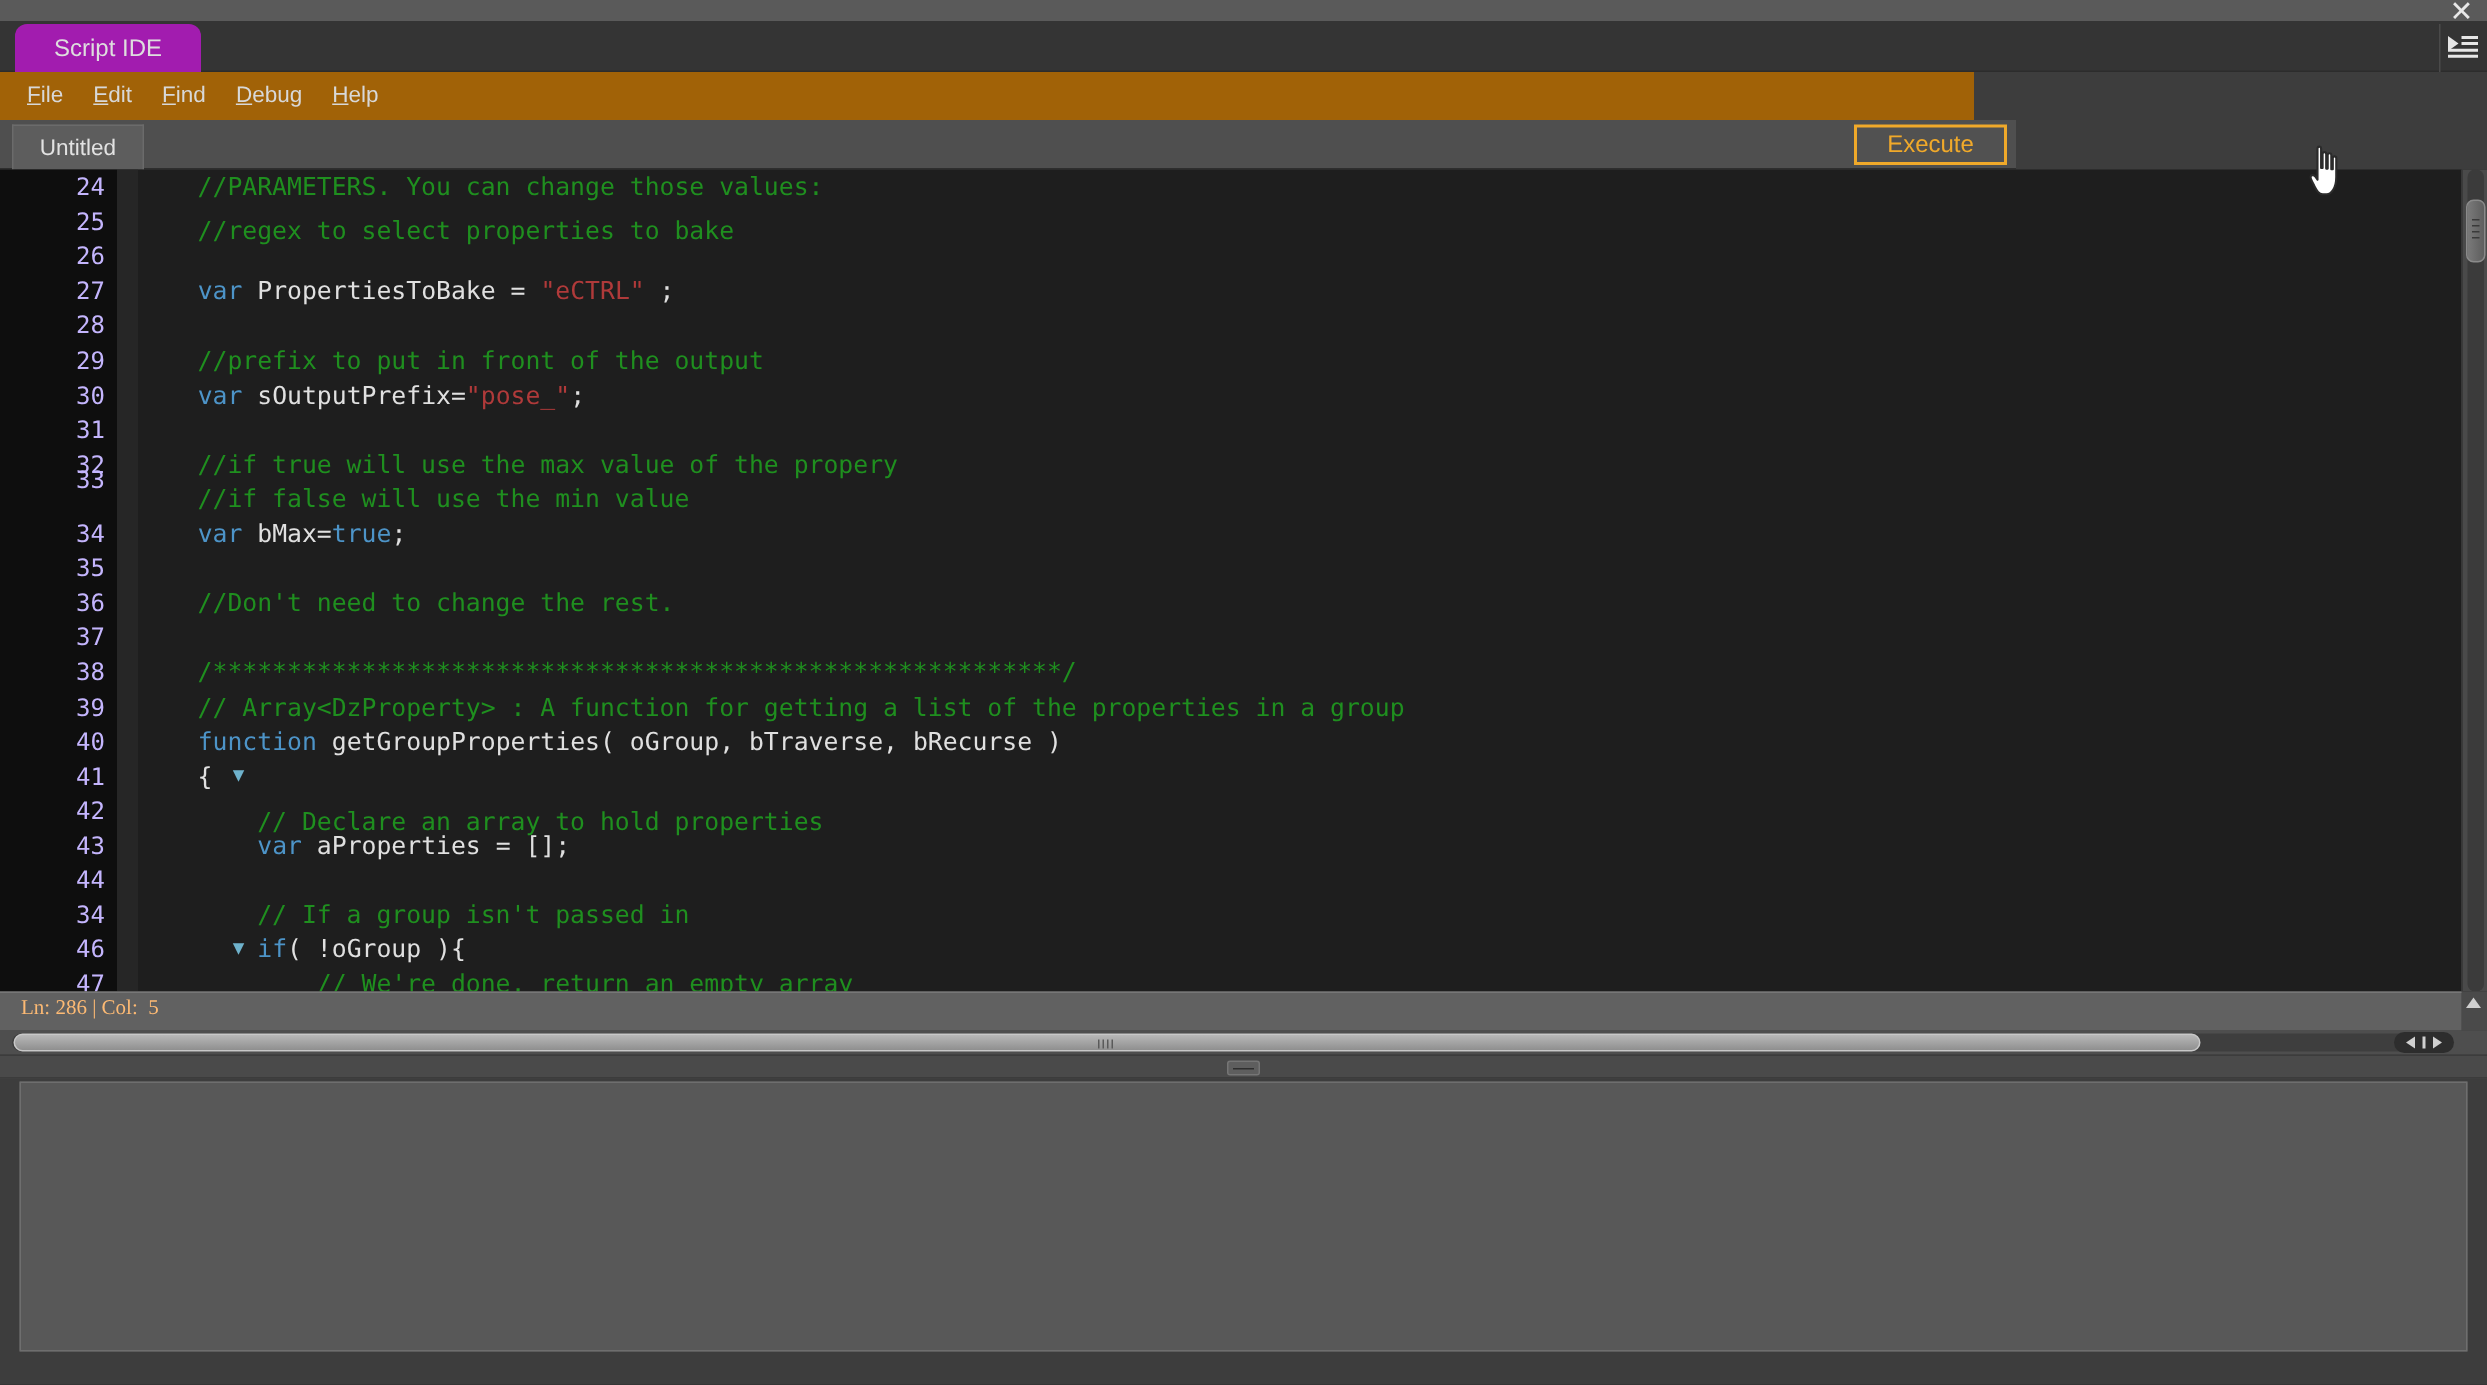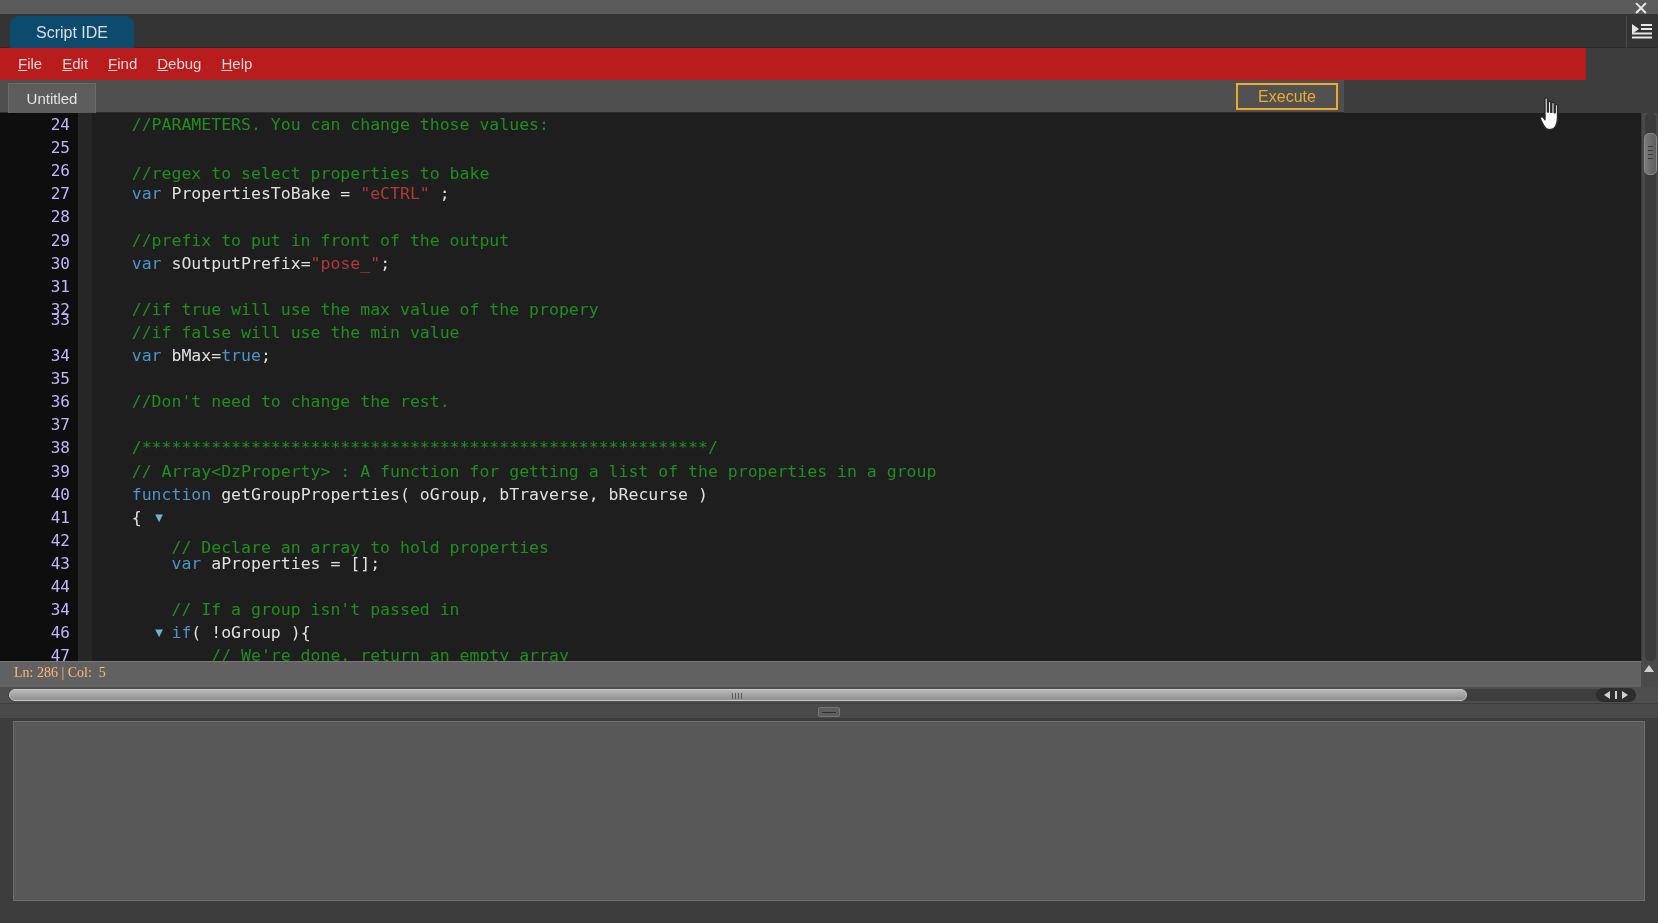--- a/index.html
+++ b/index.html
@@ -34,41 +34,41 @@
   
   #panetabrow {
     position: absolute; left: 0; top: 14px;
     width: 1658px; height: 34px;
     background: #343434;
     border-bottom: 1px solid #2c2c2c;
   }
   #pane-tab {
     position: absolute; left: 10px; top: 2px;
     height: 32px; padding: 0 26px 0 26px;
-    background: #0c4a6e;
+    background: #a21caf;
     border-radius: 8px 8px 0 0;
     color: #dedede; font-size: 16px;
     line-height: 33px;
     font-family: "Liberation Sans", sans-serif;
     white-space: nowrap;
     cursor: pointer;
   }
   #pane-options-icon {
     position: absolute; right: 2px; top: 2px;
     width: 30px; height: 32px;
     border-left: 1px solid #4a4a4a;
     cursor: pointer;
   }
   #pane-options-icon svg { display:block; margin: 6px auto 0; }
 
   
   #menubar {
     position: absolute; left: 0; top: 48px;
-    width: 1586px; height: 32px;
-    background: #b91c1c;
+    width: 1316px; height: 32px;
+    background: #a16207;
   }
   .menu-item {
     position: relative; float: left;
     height: 32px; line-height: 32px;
     padding: 0 10px;
     color: #d8d8d8; font-size: 15px;
     font-family: "Liberation Sans", sans-serif;
     cursor: pointer; white-space: nowrap;
   }
   .menu-item .mn { text-decoration: underline; }
@@ -353,21 +353,21 @@
         <div class="ln" style="top: 510.2px;">46</div>
         <div class="ln" style="top: 533.3px;">47</div>
       </div>
     <div id="gutter-border">
         <div class="fold" style="top: 398.7px;">▼</div>
         <div class="fold" style="top: 514.2px;">▼</div>
       </div>
     <div id="code-layer">
         <div class="code" style="top: 2px;"><span class="c-cmt">    //PARAMETERS. You can change those values:</span></div>
         <div class="code" style="top: 25.1px;"></div>
-        <div class="code" style="top: 51px; text-align: right;"><span class="c-cmt">    //regex to select properties to bake</span></div>
+        <div class="code" style="top: 31px; text-align: right;"><span class="c-cmt">    //regex to select properties to bake</span></div>
         <div class="code" style="top: 71.3px;"><span class="c-txt">    </span><span class="c-kw">var</span><span class="c-txt"> PropertiesToBake = </span><span class="c-str">"eCTRL"</span><span class="c-txt"> ;</span></div>
         <div class="code" style="top: 94.4px;"></div>
         <div class="code" style="top: 117.5px;"><span class="c-cmt">    //prefix to put in front of the output</span></div>
         <div class="code" style="top: 140.6px;"><span class="c-txt">    </span><span class="c-kw">var</span><span class="c-txt"> sOutputPrefix=</span><span class="c-str">"pose_"</span><span class="c-txt">;</span></div>
         <div class="code" style="top: 163.7px;"></div>
         <div class="code" style="top: 186.8px;"><span class="c-cmt">    //if true will use the max value of the propery</span></div>
         <div class="code" style="top: 209.9px;"><span class="c-cmt">    //if false will use the min value</span></div>
         <div class="code" style="top: 233px;"><span class="c-txt">    </span><span class="c-kw">var</span><span class="c-txt"> bMax=</span><span class="c-kw">true</span><span class="c-txt">;</span></div>
         <div class="code" style="top: 256.1px;"></div>
         <div class="code" style="top: 279.2px;"><span class="c-cmt">    //Don't need to change the rest.</span></div>

